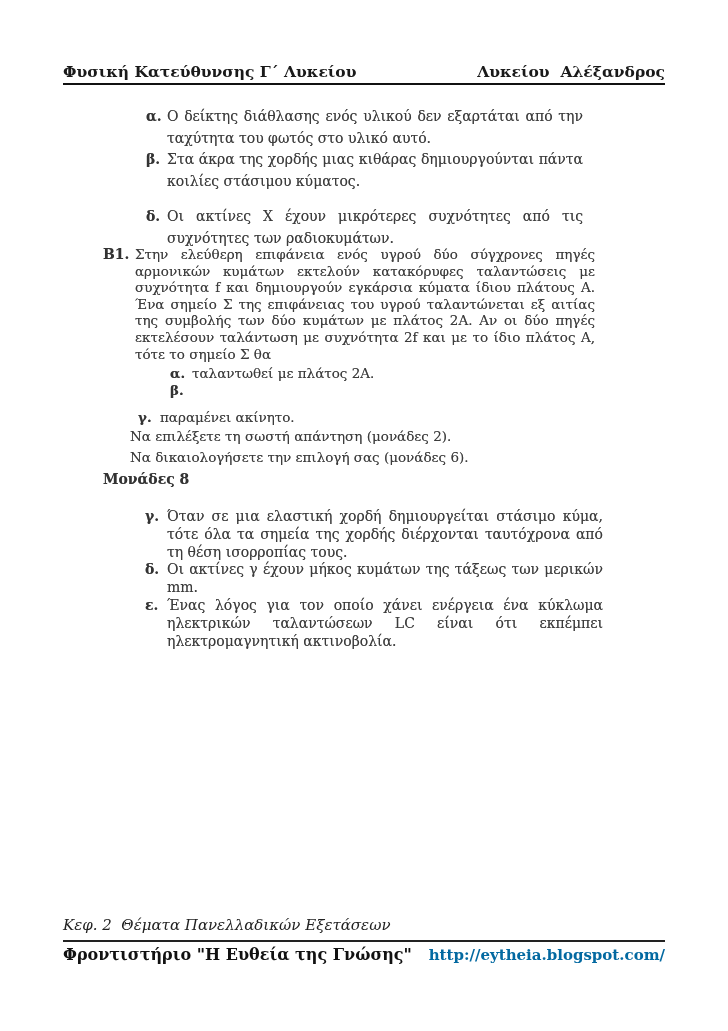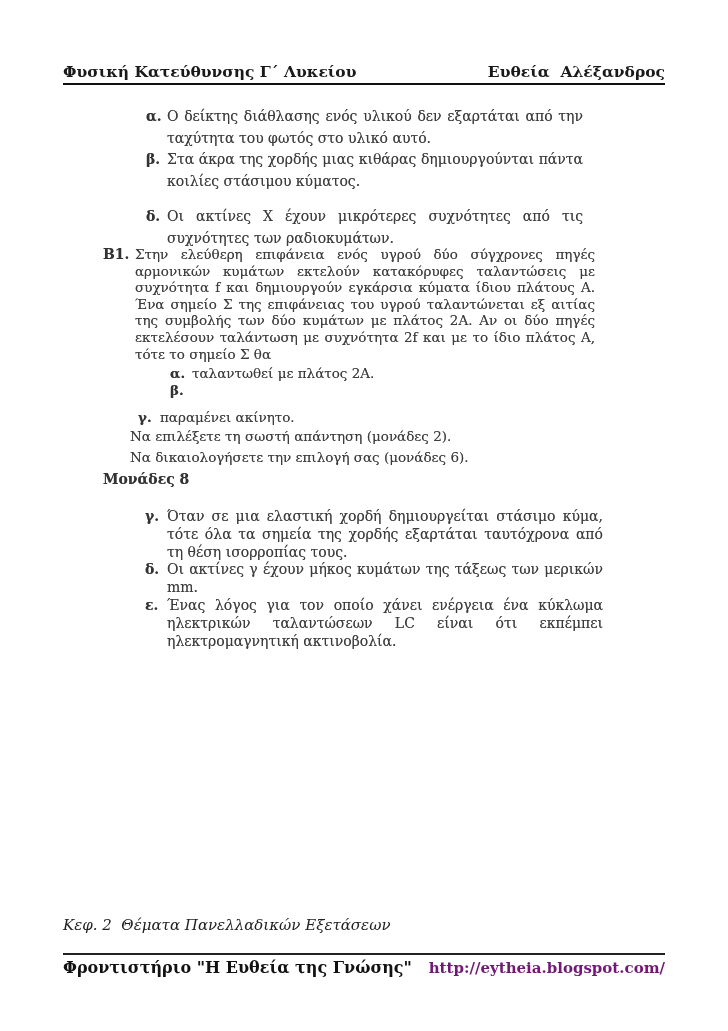--- a/index.html
+++ b/index.html
@@ -67,41 +67,41 @@
     font-size: 14px; line-height: 17.8px;
   }
   .sec2 .item { display: flex; }
   .sec2 .lbl { width: 22px; }
   .sec2 .txt { flex: 1; text-align: justify; }
 
   
   .footer { position: absolute; left: 63px; right: 63px; top: 916px; }
   .footer-chapter {
     font-style: italic; font-size: 15px; color: #222;
-    padding-bottom: 19px; border-bottom: 2px solid #222;
+    padding-bottom: 6px; border-bottom: 2px solid #222;
     white-space: pre-wrap;
   }
   .footer-row {
     display: flex; justify-content: space-between; align-items: baseline;
     padding-top: 3px;
   }
   .footer-school { font-weight: bold; font-size: 16px; color: #111; }
   .footer-url {
-    font-weight: bold; font-size: 15px; color: #701a75;
+    font-weight: bold; font-size: 15px; color: #0369a1;
     text-decoration: none;
   }
 </style>
 </head>
 <body>
 
 <div class="page">
 
   <div class="header">
     <span>Φυσική Κατεύθυνσης Γ΄ Λυκείου</span>
-    <span>Ευθεία  Αλέξανδρος</span>
+    <span>Λυκείου  Αλέξανδρος</span>
   </div>
 
   <div class="sec1 scan">
     <div class="item">
       <span class="lbl">α.</span>
       <div class="txt">Ο δείκτης διάθλασης ενός υλικού δεν εξαρτάται από την ταχύτητα του φωτός στο υλικό αυτό.</div>
     </div>
     <div class="item">
       <span class="lbl">β.</span>
       <div class="txt">Στα άκρα της χορδής μιας κιθάρας δημιουργούνται πάντα κοιλίες στάσιμου κύματος.</div>
@@ -136,21 +136,21 @@
       <div class="instr">Να επιλέξετε τη σωστή απάντηση (μονάδες 2).</div>
       <div class="instr instr-2">Να δικαιολογήσετε την επιλογή σας (μονάδες 6).</div>
     </div>
 
     <div class="points">Μονάδες 8</div>
   </div>
 
   <div class="sec2 scan">
     <div class="item">
       <span class="lbl">γ.</span>
-      <div class="txt">Όταν σε μια ελαστική χορδή δημιουργείται στάσιμο κύμα, τότε όλα τα σημεία της χορδής εξαρτάται ταυτόχρονα από τη θέση ισορροπίας τους.</div>
+      <div class="txt">Όταν σε μια ελαστική χορδή δημιουργείται στάσιμο κύμα, τότε όλα τα σημεία της χορδής διέρχονται ταυτόχρονα από τη θέση ισορροπίας τους.</div>
     </div>
     <div class="item">
       <span class="lbl">δ.</span>
       <div class="txt">Οι ακτίνες γ έχουν μήκος κυμάτων της τάξεως των μερικών mm.</div>
     </div>
     <div class="item">
       <span class="lbl">ε.</span>
       <div class="txt">Ένας λόγος για τον οποίο χάνει ενέργεια ένα κύκλωμα ηλεκτρικών ταλαντώσεων LC είναι ότι εκπέμπει ηλεκτρομαγνητική ακτινοβολία.</div>
     </div>
   </div>

